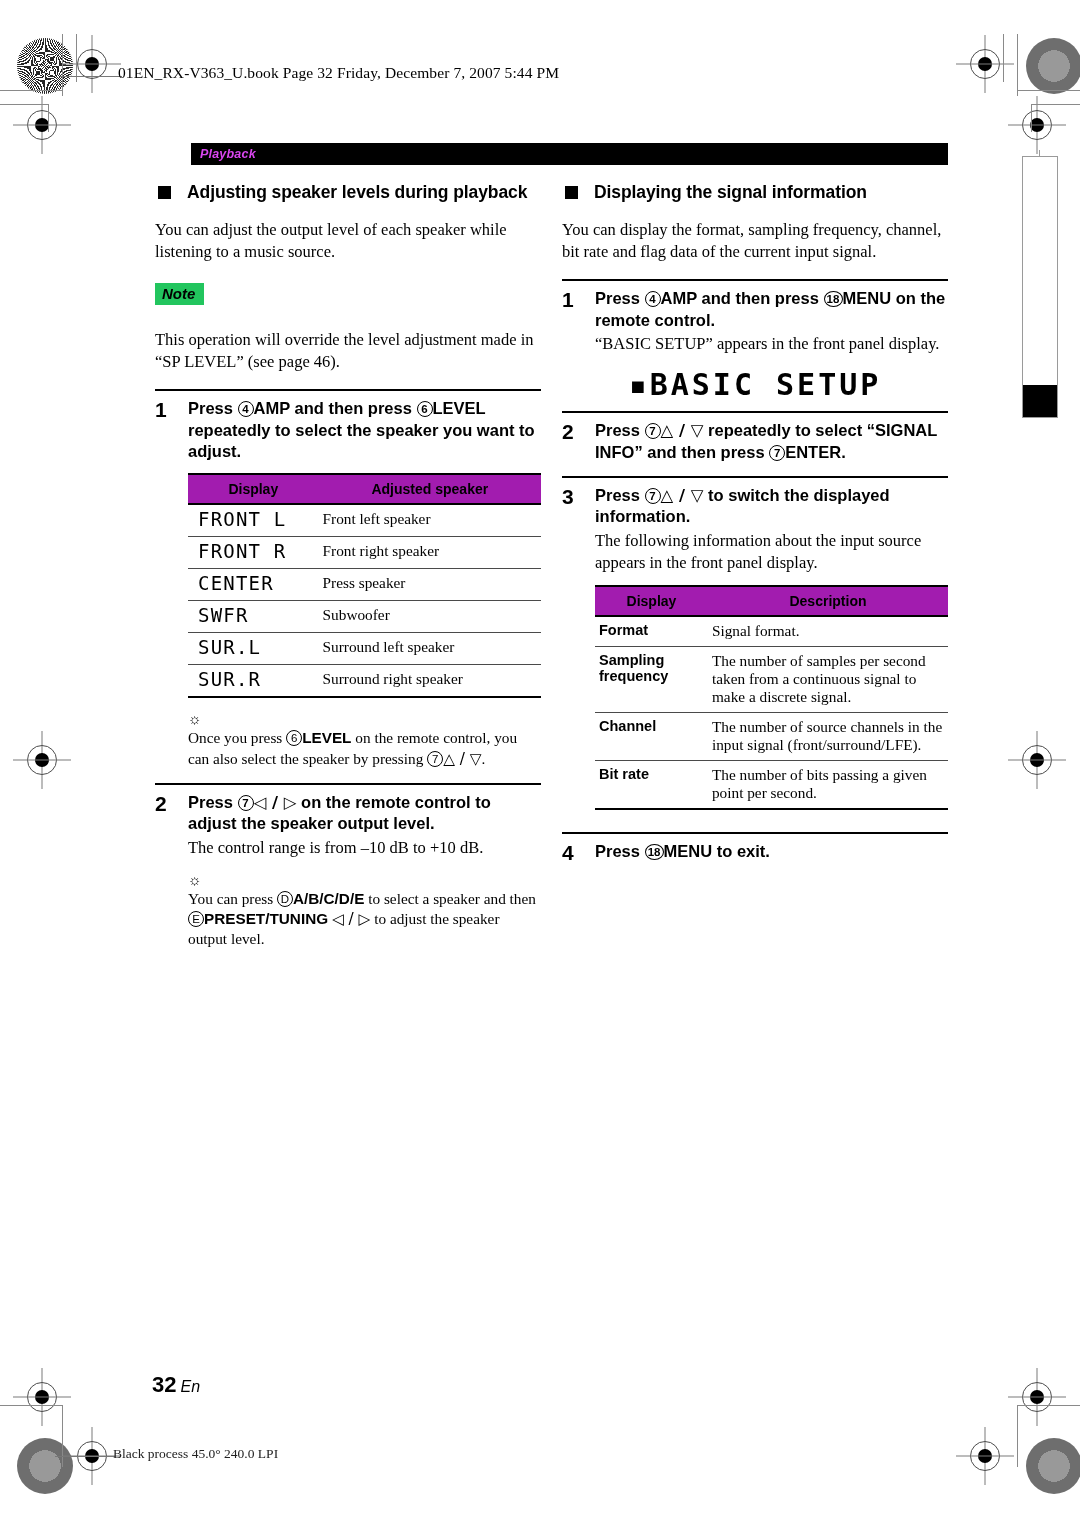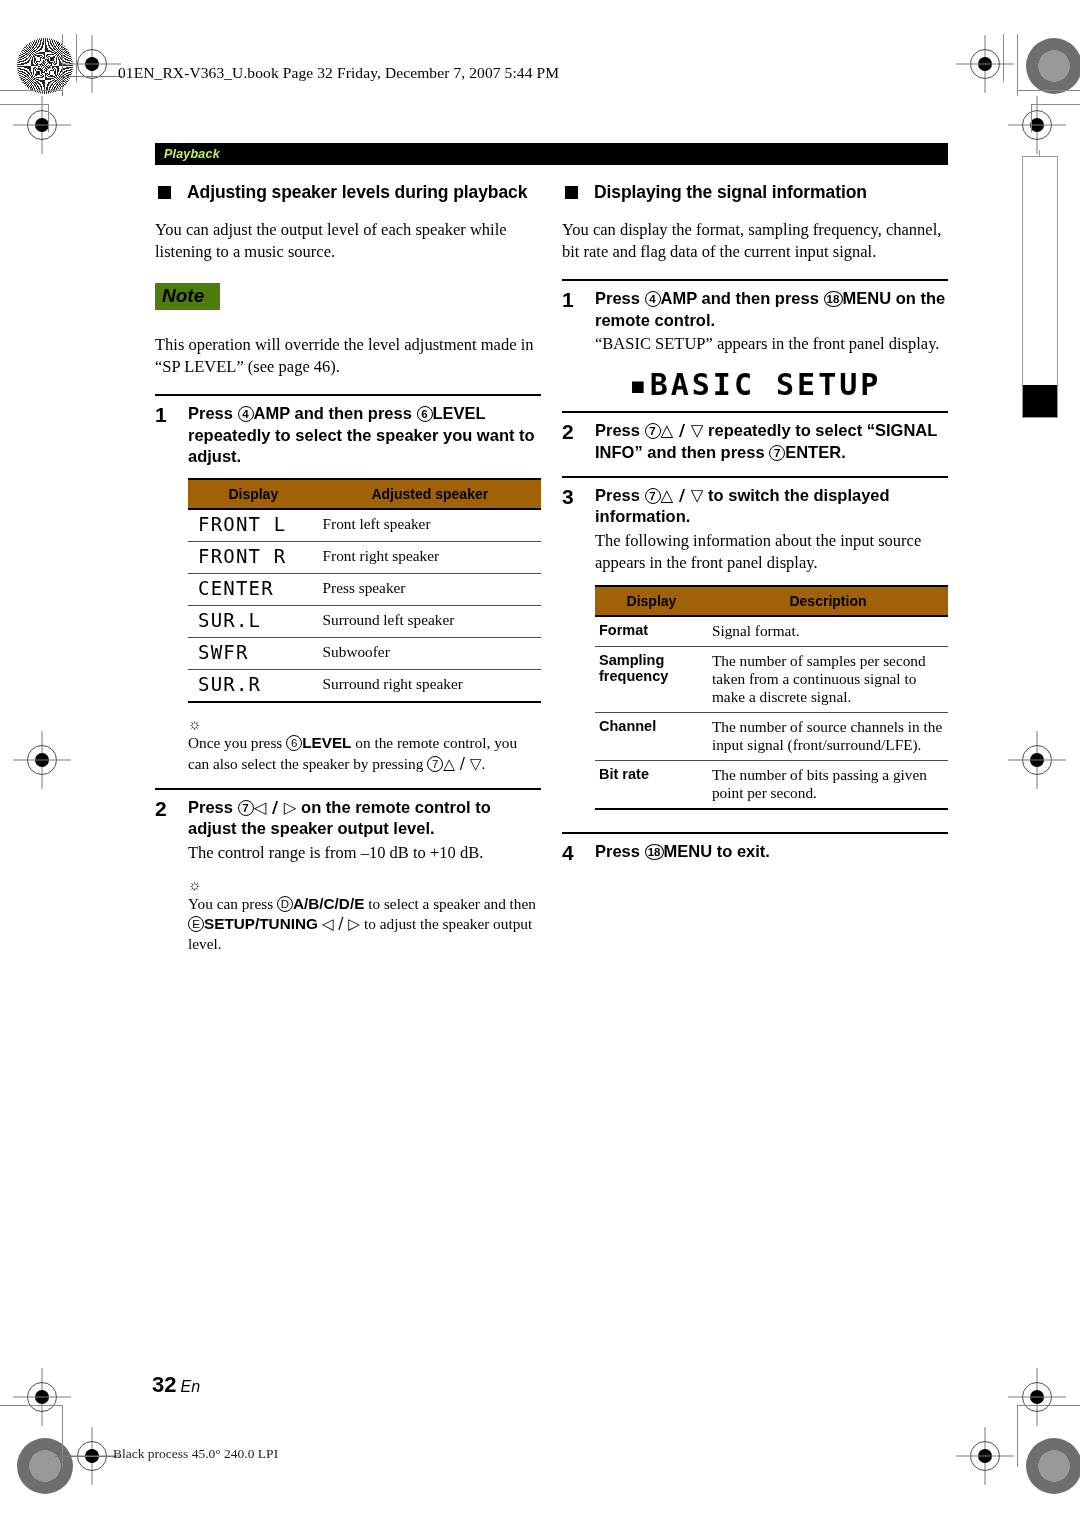--- a/index.html
+++ b/index.html
@@ -33,54 +33,54 @@
   .bookline-rule{position:absolute;left:60px;top:76px;width:62px;height:1px;background:#777;}
 
   
   .tabframe{position:absolute;left:1022px;top:156px;width:36px;height:262px;border:1px solid #9a9a9a;box-sizing:border-box;background:#fff;}
   .tabblock{position:absolute;left:1023px;top:385px;width:34px;height:32px;background:#000;}
   .tabtick{position:absolute;left:1039px;top:150px;width:1px;height:24px;background:#9a9a9a;}
 
   
   .content{position:absolute;left:155px;top:143px;width:793px;}
 
-  .sectionbar{background:#000;color:#bef264;font-family:"Liberation Sans",sans-serif;
-    font-style:italic;font-weight:bold;font-size:12.5px;padding:4px 0 4px 9px;letter-spacing:.2px;}
+  .sectionbar{background:#000;color:#d946ef;font-family:"Liberation Sans",sans-serif;
+    font-style:italic;font-weight:bold;font-size:12.5px;padding:4px 0 4px 9px;letter-spacing:.2px;margin-left:36px;}
 
   .cols{position:relative;margin-top:16px;}
   .col{position:absolute;top:0;width:386px;}
   .col.left{left:0;}
   .col.right{left:407px;}
 
   h2.head{font-family:Liberation Sans, sans-serif;font-size:17.5px;font-weight:bold;
     margin:0 0 7px 0;line-height:1.28;padding-left:32px;position:relative;letter-spacing:-.1px;}
   h2.head .bullet{position:absolute;left:3px;top:5px;width:13px;height:13px;background:#000;}
 
   p.body{font-size:16.5px;line-height:1.33;margin:16px 0 4px 0;}
 
-  .note-tag{display:inline-block;background:#4d7c0f;font-family:"Liberation Sans",sans-serif;
-    font-style:italic;font-weight:bold;font-size:19px;padding:2px 16px 3px 7px;margin:16px 0 8px 0;}
+  .note-tag{display:inline-block;background:#22c55e;font-family:"Liberation Sans",sans-serif;
+    font-style:italic;font-weight:bold;font-size:15px;padding:2px 9px 3px 7px;margin:16px 0 8px 0;}
 
   
   .steprule{border-top:2.2px solid #000;margin:16px 0 0 0;}
   .step{display:flex;padding-top:7px;}
   .step .num{font-family:"Liberation Sans",sans-serif;font-weight:bold;font-size:21px;
     width:33px;flex:0 0 33px;line-height:1.12;}
   .step .txt{flex:1;}
   .step .txt .lead{font-family:"Liberation Sans",sans-serif;font-weight:bold;font-size:16.5px;line-height:1.3;}
   .step .txt .sub{font-size:16.5px;line-height:1.33;margin-top:2px;}
 
   
   .tip{margin-top:14px;}
   .tipicon{font-size:15px;line-height:1;letter-spacing:-1px;margin-bottom:1px;}
   .tip p{font-size:15.3px;line-height:1.32;margin:0;}
 
   
   table.doc{border-collapse:collapse;width:100%;margin-top:11px;}
-  table.doc th{background:#a16207;font-family:"Liberation Sans",sans-serif;font-weight:bold;
+  table.doc th{background:#a21caf;font-family:"Liberation Sans",sans-serif;font-weight:bold;
     font-size:14px;padding:6px 4px;text-align:center;}
   table.doc thead tr{border-top:2.2px solid #000;border-bottom:2.2px solid #000;}
   table.doc td{padding:5px 4px 6px 4px;font-size:15.3px;vertical-align:top;border-bottom:1px solid #4a4a4a;}
   table.doc tbody tr:last-child td{border-bottom:2.2px solid #000;}
   table.doc td.k{font-family:"Liberation Sans",sans-serif;font-weight:bold;font-size:14.5px;white-space:nowrap;}
   table.doc td.lcd{padding-left:10px;}
 
   
   .lcdtext{font-family:"DejaVu Sans Mono",monospace;font-size:19px;letter-spacing:1.2px;
     line-height:1;white-space:pre;}
@@ -226,26 +226,26 @@
                 </tr>
                 <tr>
                   <td class="lcd"><span class="lcdtext">FRONT R</span></td>
                   <td>Front right speaker</td>
                 </tr>
                 <tr>
                   <td class="lcd"><span class="lcdtext">CENTER</span></td>
                   <td>Press speaker</td>
                 </tr>
                 <tr>
+                  <td class="lcd"><span class="lcdtext">SWFR</span></td>
+                  <td>Subwoofer</td>
+                </tr>
+                <tr>
                   <td class="lcd"><span class="lcdtext">SUR.L</span></td>
                   <td>Surround left speaker</td>
-                </tr>
-                <tr>
-                  <td class="lcd"><span class="lcdtext">SWFR</span></td>
-                  <td>Subwoofer</td>
                 </tr>
                 <tr>
                   <td class="lcd"><span class="lcdtext">SUR.R</span></td>
                   <td>Surround right speaker</td>
                 </tr>
               </tbody>
             </table>
 
             <div class="tip">
               <div class="tipicon">☼</div>
@@ -269,21 +269,21 @@
               <span>on the remote control to adjust the speaker output level.</span>
             </div>
             <div class="sub">The control range is from –10 dB to +10 dB.</div>
 
             <div class="tip">
               <div class="tipicon">☼</div>
               <p>
                 <span>You can press</span>
                 <span class="circ">D</span><span class="kb">A/B/C/D/E</span>
                 <span>to select a speaker and then</span>
-                <span class="circ">E</span><span class="kb">SETUP/TUNING</span>
+                <span class="circ">E</span><span class="kb">PRESET/TUNING</span>
                 <span class="tri">◁ / ▷</span>
                 <span>to adjust the speaker output level.</span>
               </p>
             </div>
           </div>
         </div>
 
       </div>
 
       <div class="col right">

